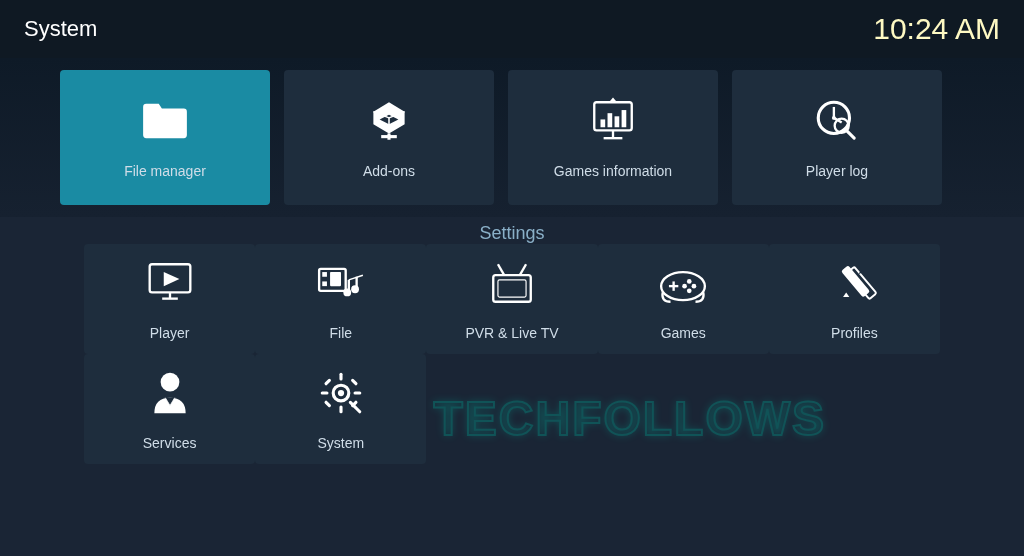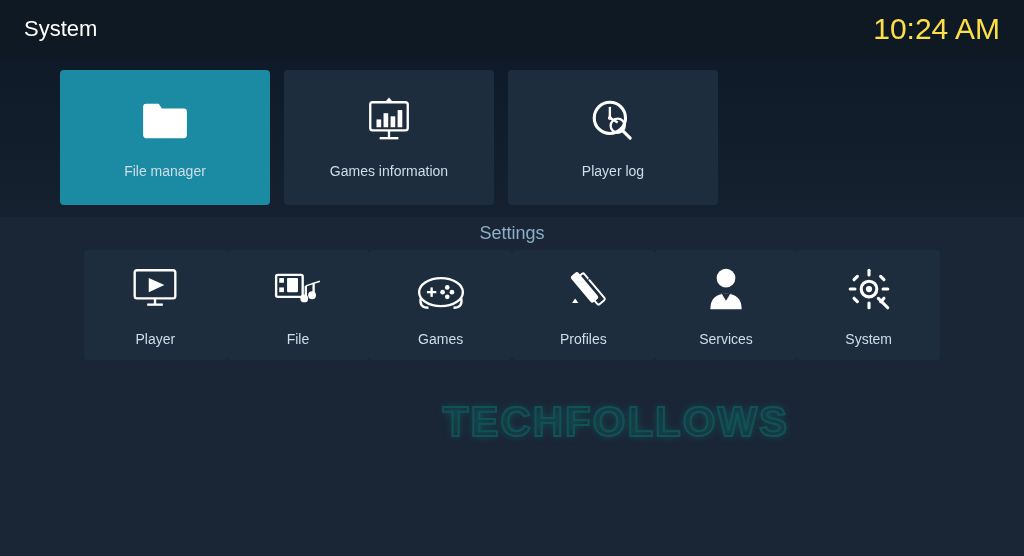--- a/index.html
+++ b/index.html
@@ -22,21 +22,21 @@
       background: #0f1923;
     }
     .header-title {
       font-size: 22px;
       font-weight: 300;
       color: #fff;
     }
     .header-time {
       font-size: 30px;
       font-weight: 300;
-      color: #fde047;
+      color: #fef9c3;
     }
 
     .tile {
       display: flex;
       flex-direction: column;
       align-items: center;
       justify-content: center;
       background: #1e2d3d;
       border-radius: 4px;
       cursor: pointer;
@@ -66,47 +66,47 @@
 
     
     .settings-section {
       padding: 6px 84px 0;
     }
     .settings-title {
       text-align: center;
       font-size: 18px;
       font-weight: 300;
       color: #8ab0c8;
-      margin-bottom: 6px;
+      margin-bottom: 0;
     }
 
     .settings-grid {
       display: grid;
-      grid-template-columns: repeat(6, 1fr);
+      grid-template-columns: repeat(5, 1fr);
       grid-template-rows: repeat(2, 1fr);
     }
 
     .settings-tile {
       height: 110px;
     }
 
     
     svg {
       width: 50px;
       height: 50px;
       fill: white;
     }
 
     
     .watermark {
       position: absolute;
       bottom: 110px;
       left: 50%;
       transform: translateX(-20%);
-      font-size: 42px;
+      font-size: 48px;
       font-weight: 900;
       color: transparent;
       -webkit-text-stroke: 2px #00a896;
       opacity: 0.35;
       letter-spacing: 2px;
       pointer-events: none;
       z-index: 10;
       text-shadow: 0 0 8px #00a896;
       text-align: right;
     }
@@ -134,20 +134,35 @@
 
     <div class="tile top-tile active">
       <span class="tile-icon">
         <svg viewBox="0 0 64 64" fill="white">
           <path d="M4 14 Q4 10 8 10 L24 10 L28 16 L56 16 Q60 16 60 20 L60 50 Q60 54 56 54 L8 54 Q4 54 4 50 Z"></path>
         </svg>
       </span>
       <span class="tile-label">File manager</span>
     </div>
 
+    <div class="tile top-tile">
+      <span class="tile-icon">
+        <svg viewBox="0 0 64 64" fill="white">
+
+          <polygon points="32,8 52,20 52,36 32,48 12,36 12,20"></polygon>
+          <line x1="32" y1="48" x2="32" y2="56" stroke="white" stroke-width="4"></line>
+          <line x1="22" y1="52" x2="42" y2="52" stroke="white" stroke-width="4"></line>
+          <polygon points="32,24 44,30 32,36 20,30" fill="#1e2d3d"></polygon>
+          <line x1="12" y1="20" x2="32" y2="28" stroke="white" stroke-width="2"></line>
+          <line x1="52" y1="20" x2="32" y2="28" stroke="white" stroke-width="2"></line>
+          <line x1="32" y1="28" x2="32" y2="48" stroke="white" stroke-width="2"></line>
+        </svg>
+      </span>
+      <span class="tile-label">Add-ons</span>
+    </div>
 
     <div class="tile top-tile">
       <span class="tile-icon">
         <svg viewBox="0 0 64 64" fill="white">
 
           <rect x="8" y="8" width="48" height="36" rx="3" ry="3" fill="none" stroke="white" stroke-width="3"></rect>
 
           <rect x="16" y="30" width="6" height="10" fill="white"></rect>
           <rect x="25" y="22" width="6" height="18" fill="white"></rect>
           <rect x="34" y="26" width="6" height="14" fill="white"></rect>
@@ -212,20 +227,35 @@
           <line x1="42" y1="28" x2="42" y2="44" stroke="white" stroke-width="3"></line>
           <line x1="52" y1="24" x2="52" y2="40" stroke="white" stroke-width="3"></line>
           <line x1="42" y1="28" x2="60" y2="22" stroke="white" stroke-width="2"></line>
           <circle cx="40" cy="44" r="5" fill="white"></circle>
           <circle cx="50" cy="40" r="5" fill="white"></circle>
         </svg>
       </span>
       <span class="tile-label">File</span>
     </div>
 
+    <div class="tile settings-tile">
+      <span class="tile-icon">
+        <svg viewBox="0 0 64 64" fill="white">
+
+          <rect x="8" y="22" width="48" height="34" rx="3" fill="none" stroke="white" stroke-width="3"></rect>
+
+          <line x1="22" y1="22" x2="14" y2="8" stroke="white" stroke-width="3"></line>
+
+          <line x1="42" y1="22" x2="50" y2="8" stroke="white" stroke-width="3"></line>
+
+          <rect x="14" y="28" width="36" height="22" rx="2" fill="#1e2d3d" stroke="white" stroke-width="1.5"></rect>
+        </svg>
+      </span>
+      <span class="tile-label">PVR &amp; Live TV</span>
+    </div>
 
 
     <div class="tile settings-tile">
       <span class="tile-icon">
         <svg viewBox="0 0 64 64" fill="white">
 
           <ellipse cx="32" cy="36" rx="28" ry="18" fill="none" stroke="white" stroke-width="3"></ellipse>
 
           <line x1="14" y1="36" x2="26" y2="36" stroke="white" stroke-width="3"></line>
 

